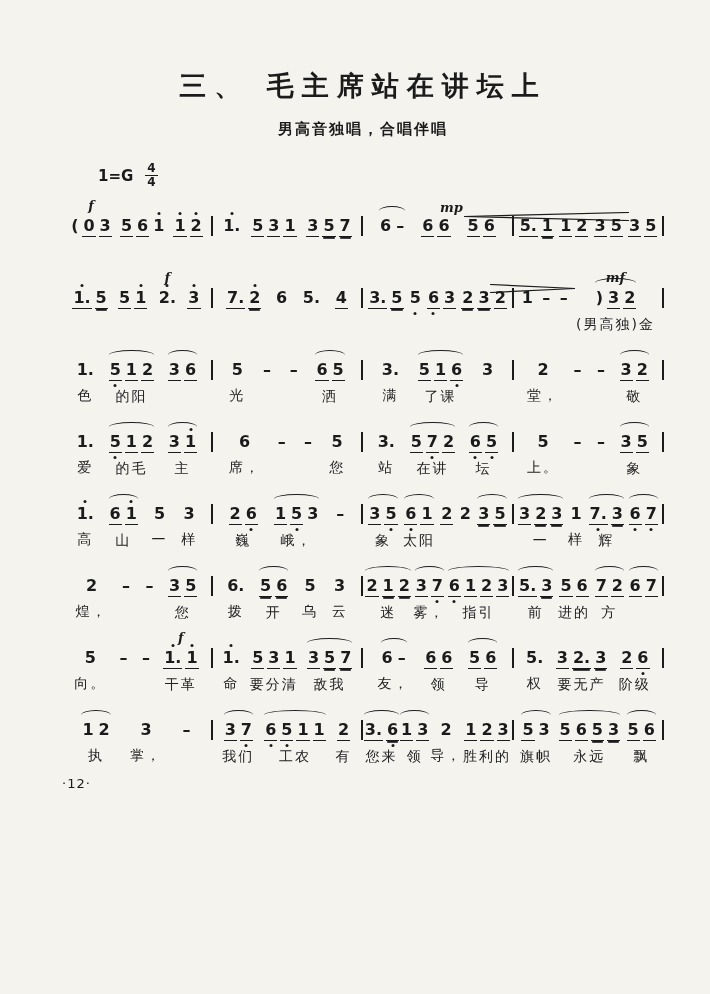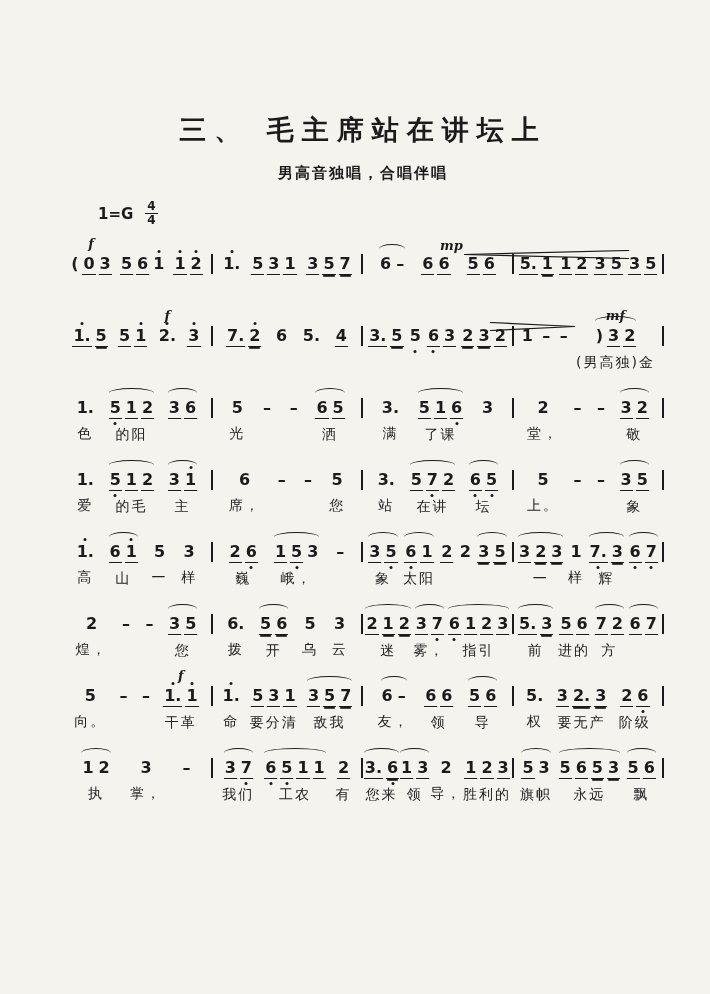--- a/index.html
+++ b/index.html
@@ -3,30 +3,30 @@
 <meta charset="utf-8">
 <style>
   html,body { margin:0; padding:0; }
   body {
     width:710px; height:994px;
     background:#f5f3ee;
     font-family:"DejaVu Sans", sans-serif;
     color:#1b1b1b;
     overflow:hidden;
   }
-  .page { padding:112px 46px 0 62px; position:relative; }
+  .page { padding:68px 46px 0 62px; position:relative; }
 
   .title {
     text-align:center; font-weight:bold; font-size:27px;
     letter-spacing:8px; font-family:"DejaVu Sans", sans-serif;
   }
   .subtitle {
     text-align:center; font-size:15px; letter-spacing:2px; margin-top:16px; font-weight:bold;font-family:Liberation Mono, monospace;
   }
-  .keyrow { margin-top:18px; margin-left:36px; font-weight:bold; font-size:15px; display:flex; align-items:center; }
+  .keyrow { margin-top:24px; margin-left:36px; font-weight:bold; font-size:15px; display:flex; align-items:center; }
   .frac { display:inline-flex; flex-direction:column; align-items:center; margin-left:12px; font-size:12px; line-height:11px; font-weight:bold; }
   .frac .top { border-bottom:1.5px solid #1b1b1b; padding:0 2px 1px; }
   .frac .bot { padding-top:1px; }
   .temporow { margin-top:14px; font-weight:bold; font-size:15px; letter-spacing:2px; }
 
   #score { margin-top:12px; }
   .score-line { position:relative; margin-bottom:10px; }
   .measures { display:flex; align-items:flex-start; }
   .measure { flex:1; display:flex; justify-content:space-evenly; align-items:flex-start; min-width:0; }
   .group { position:relative; display:flex; flex-direction:column; align-items:center; padding-top:16px; }
@@ -989,13 +989,14 @@
                 <span class="note u1">6</span>
               </div>
               <div class="lyr">飘</div>
             </div>
           </div>
           <span class="bar"></span>
         </div>
       </div>
     </div>
 
+  <div class="footer">·12·</div>
 </div>
 
 </body></html>

